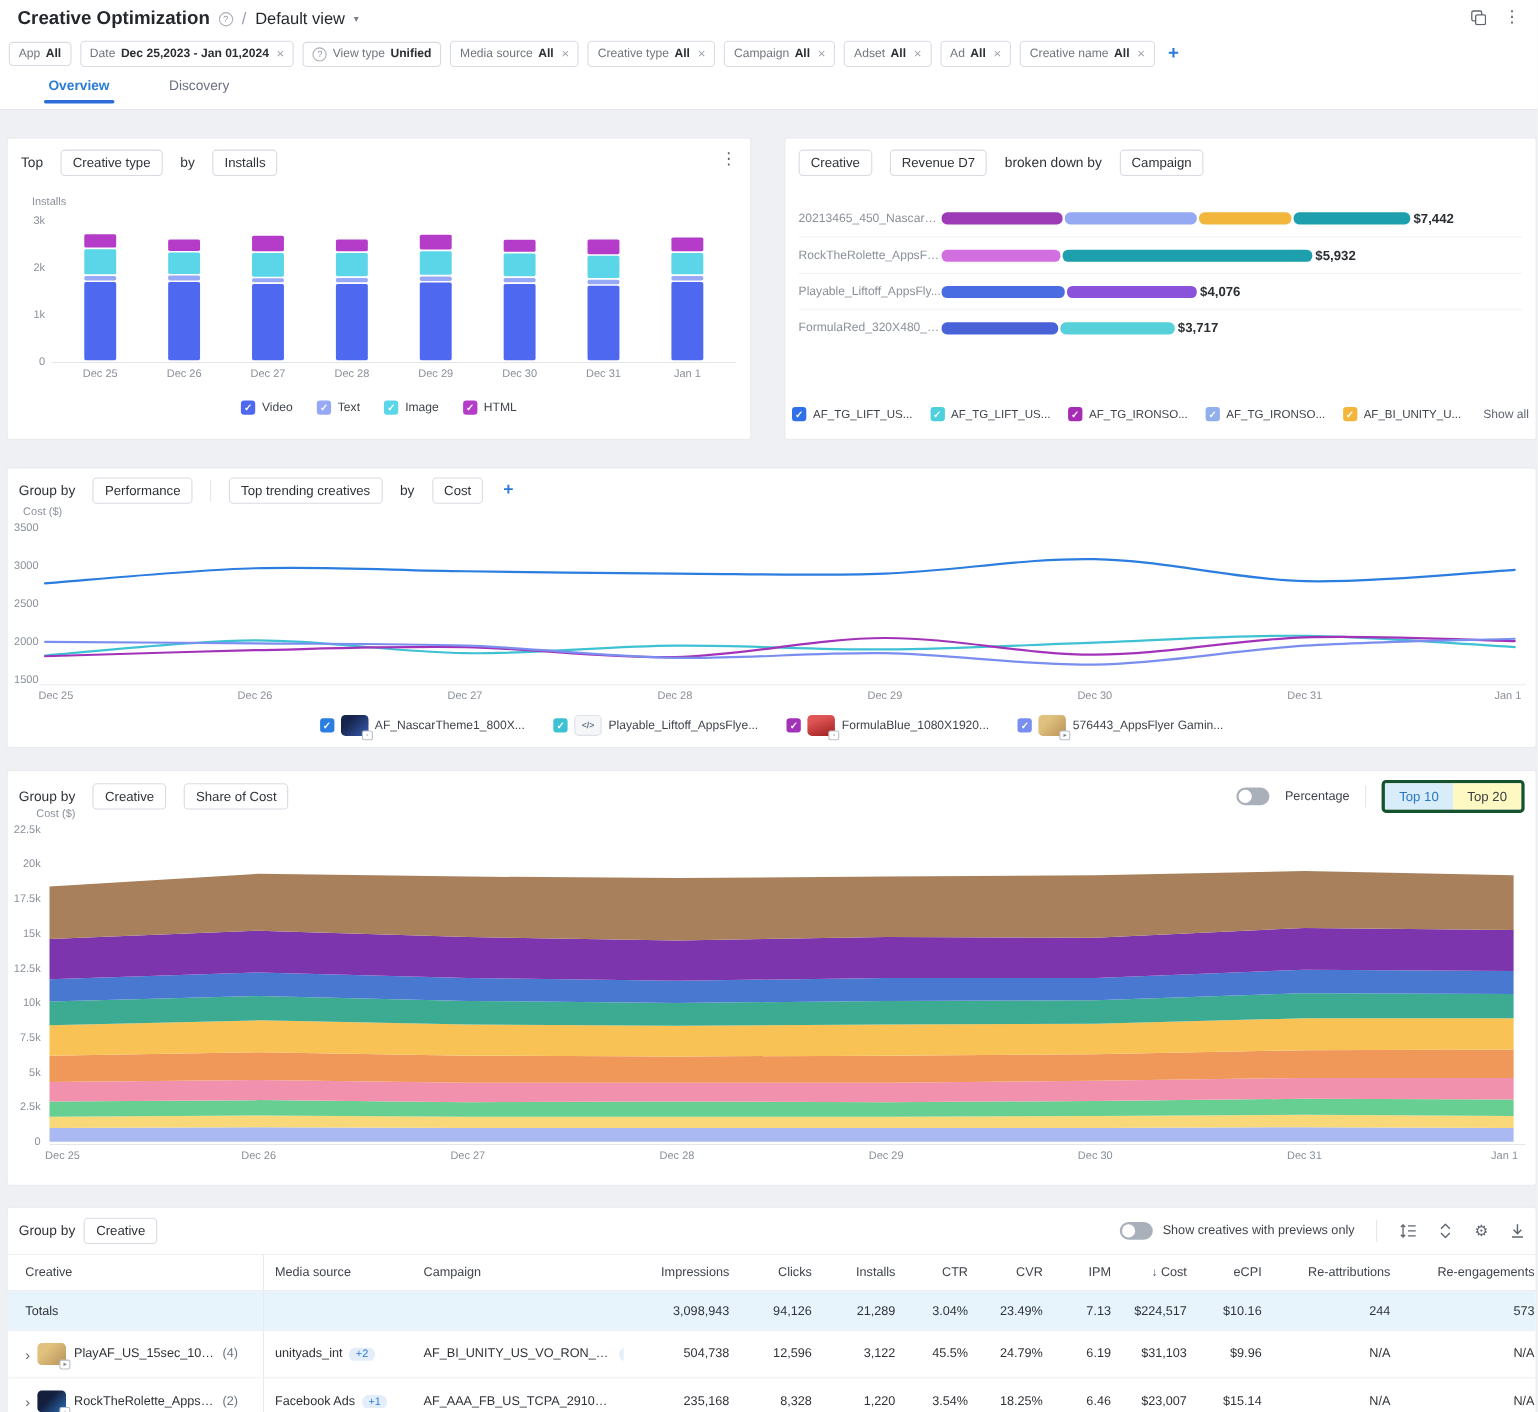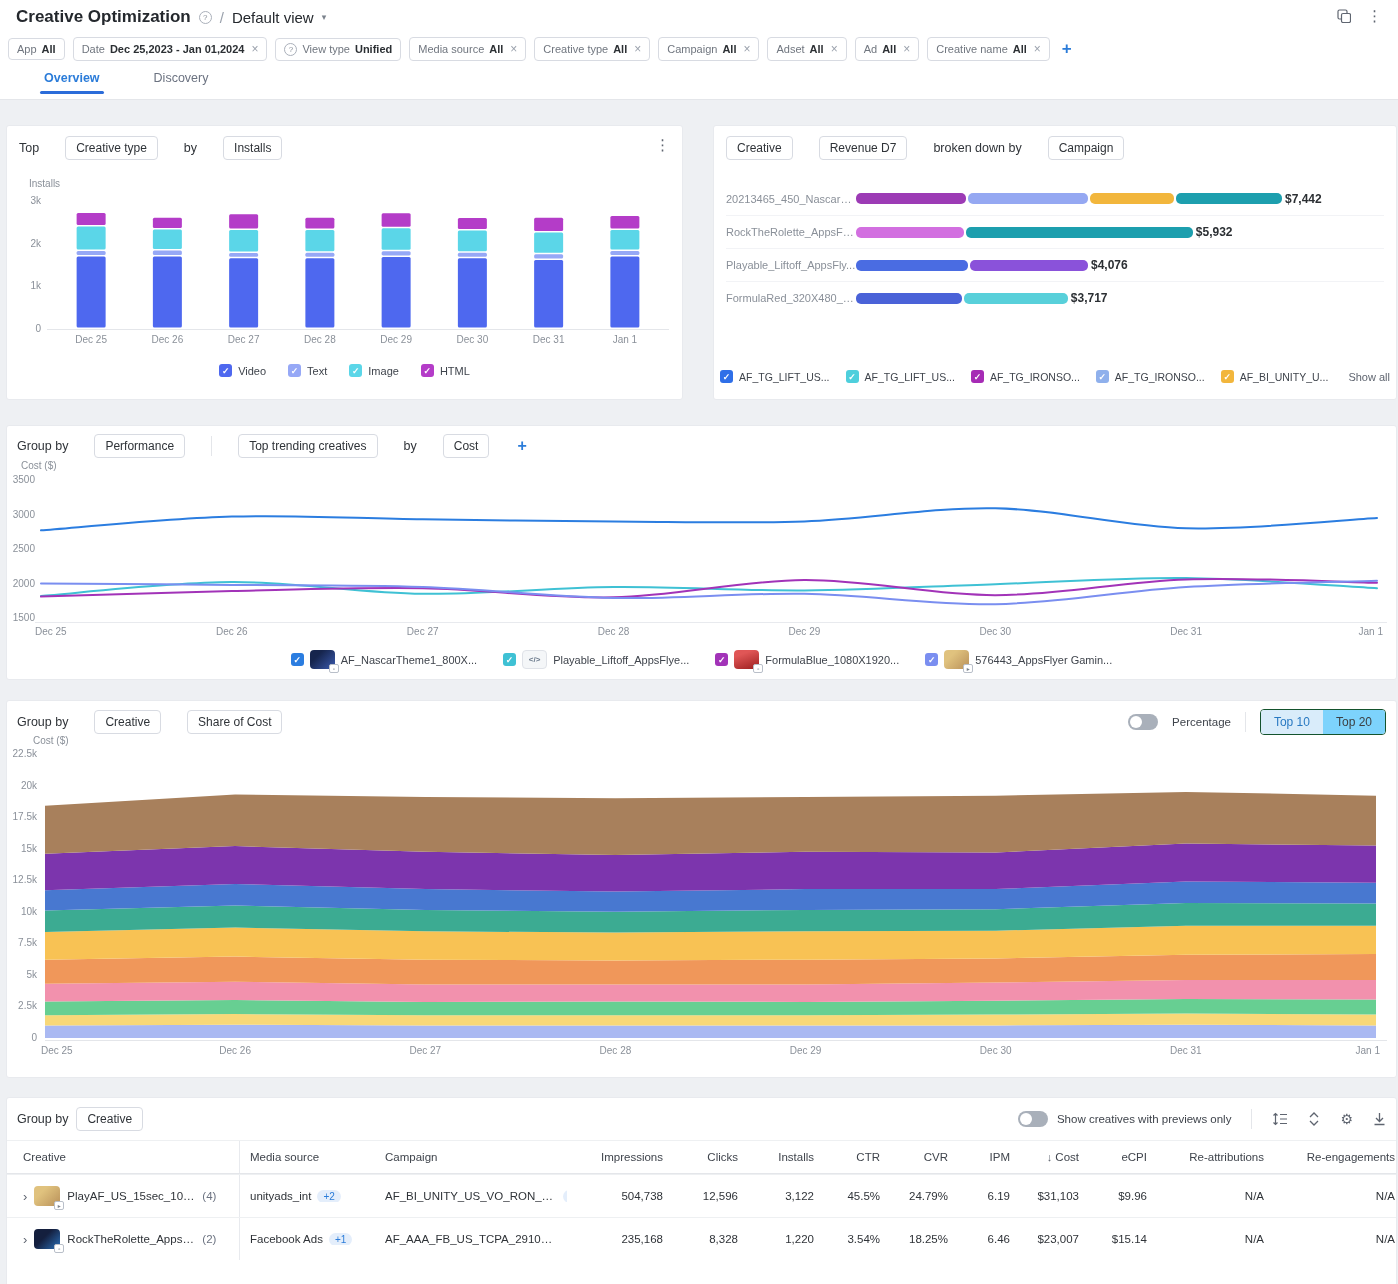--- a/index.html
+++ b/index.html
@@ -28,21 +28,21 @@
   .tab{font-size:12.5px;color:#6b7280;padding-bottom:9px;position:relative;margin-left:28px;}
   .tab.active{color:#2b7cd9;font-weight:bold;}
   .tab.active::after{content:"";position:absolute;left:-4px;right:-4px;bottom:0;height:3px;background:#2b6cd9;border-radius:2px;}
   
   .card{position:absolute;background:#fff;border:1px solid #e8eaee;border-radius:3px;}
   #card-top{left:6px;top:125px;width:677px;height:275px;}
   #card-rev{left:713px;top:125px;width:684px;height:275px;}
   #card-trend{left:6px;top:425px;width:1391px;height:255px;}
   #card-share{left:6px;top:700px;width:1391px;height:378px;}
   #card-table{left:6px;top:1097px;width:1391px;height:240px;}
-  .chead{display:flex;align-items:center;gap:26px;padding:10px 12px;font-size:12.5px;color:#2f3338;}
+  .chead{display:flex;align-items:center;gap:16px;padding:10px 12px;font-size:12.5px;color:#2f3338;}
   .chip{border:1px solid #d8dbe2;border-radius:4px;background:#fff;padding:4px 10px;font-size:12px;color:#2f3338;white-space:nowrap;}
   .vdiv{width:1px;height:20px;background:#e4e6ea;}
   .plus{color:#2b7cd9;font-size:16px;font-weight:bold;padding:0 2px;}
   .kebab-abs{position:absolute;top:12px;right:12px;}
   .ylab{position:absolute;font-size:10px;color:#8a9099;}
   .tick{font-size:10px;fill:#8a9099;}
   
   .legend{position:absolute;left:0;right:0;display:flex;justify-content:center;align-items:center;gap:22px;}
   .litem{display:flex;align-items:center;gap:6px;font-size:11px;color:#3f444c;}
   .cb{width:13px;height:13px;border-radius:3px;display:inline-flex;align-items:center;justify-content:center;
@@ -65,22 +65,22 @@
   .th-sand{background:linear-gradient(135deg,#e0c27e 30%,#b9915a);}
   .th-code{background:#f4f6f8;border:1px solid #dfe2e8;display:flex;align-items:center;justify-content:center;
            font-size:8px;color:#6b7a8c;font-weight:bold;}
   .sub{position:absolute;right:-4px;bottom:-4px;width:10px;height:9px;background:#fff;border:1px solid #b9bfc9;
        border-radius:2px;font-size:6px;color:#7b828c;display:flex;align-items:center;justify-content:center;line-height:1;}
   
   .share-right{margin-left:auto;display:flex;align-items:center;gap:14px;}
   .toggle{width:30px;height:16px;border-radius:9px;background:#a9b0ba;position:relative;flex:none;}
   .toggle::after{content:"";position:absolute;width:12px;height:12px;border-radius:50%;background:#fff;top:2px;left:2px;}
   .tog-label{font-size:11.5px;color:#3f444c;}
-  .seg{display:flex;border:1px solid #14532d;border-radius:4px;overflow:hidden;}
-  .seg .sbtn{padding:5px 13px;font-size:12px;color:#3c4043;background:#7dd3fc;}
+  .seg{display:flex;border:3px solid #14532d;border-radius:4px;overflow:hidden;}
+  .seg .sbtn{padding:5px 13px;font-size:12px;color:#3c4043;background:#fef9c3;}
   .seg .sbtn.active{background:#d9ecfa;color:#2879c2;}
   
   .tbl-controls{display:flex;align-items:center;gap:8px;padding:9px 10px;font-size:12.5px;}
   .tbl-right{margin-left:auto;display:flex;align-items:center;gap:20px;color:#5f6570;}
   .grid-row{display:grid;grid-template-columns:233px 135px 192px 106px 75px 76px 66px 68px 62px 69px 68px 117px 131px;align-items:center;}
   .ghead{height:34px;border-top:1px solid #eef0f2;border-bottom:1px solid #e4e6ea;font-size:11.5px;color:#3f444c;}
   .gtotals{height:35px;background:#e7f4fc;font-size:11.5px;color:#2f3338;}
   .gdata{height:43px;border-top:1px solid #eef0f2;font-size:11.5px;color:#2f3338;}
   .cell{padding:0 10px;white-space:nowrap;overflow:hidden;text-overflow:ellipsis;}
   .cell.cr{text-align:right;}
@@ -462,20 +462,35 @@
           <div class="cell cr"><span>Clicks</span></div>
           <div class="cell cr"><span>Installs</span></div>
           <div class="cell cr"><span>CTR</span></div>
           <div class="cell cr"><span>CVR</span></div>
           <div class="cell cr"><span>IPM</span></div>
           <div class="cell cr"><span class="sort-arrow">↓</span><span>Cost</span></div>
           <div class="cell cr"><span>eCPI</span></div>
           <div class="cell cr"><span>Re-attributions</span></div>
           <div class="cell cr"><span>Re-engagements</span></div>
         </div>
+        <div class="grid-row gtotals">
+          <div class="cell c1">Totals</div>
+          <div class="cell"></div>
+          <div class="cell"></div>
+          <div class="cell cr">3,098,943</div>
+          <div class="cell cr">94,126</div>
+          <div class="cell cr">21,289</div>
+          <div class="cell cr">3.04%</div>
+          <div class="cell cr">23.49%</div>
+          <div class="cell cr">7.13</div>
+          <div class="cell cr">$224,517</div>
+          <div class="cell cr">$10.16</div>
+          <div class="cell cr">244</div>
+          <div class="cell cr">573</div>
+        </div>
         <div class="grid-row gdata">
           <div class="cell c1">
             <span class="chev">›</span>
             <span class="thumb th-lg th-sand" style="width: 26px; height: 20px;">
               <span class="sub">▸</span>
             </span>
             <span class="cname">PlayAF_US_15sec_1080X1920_6...</span>
             <span class="ccount">(4)</span>
           </div>
           <div class="cell"><span>unityads_int</span><span class="badge">+2</span></div>

